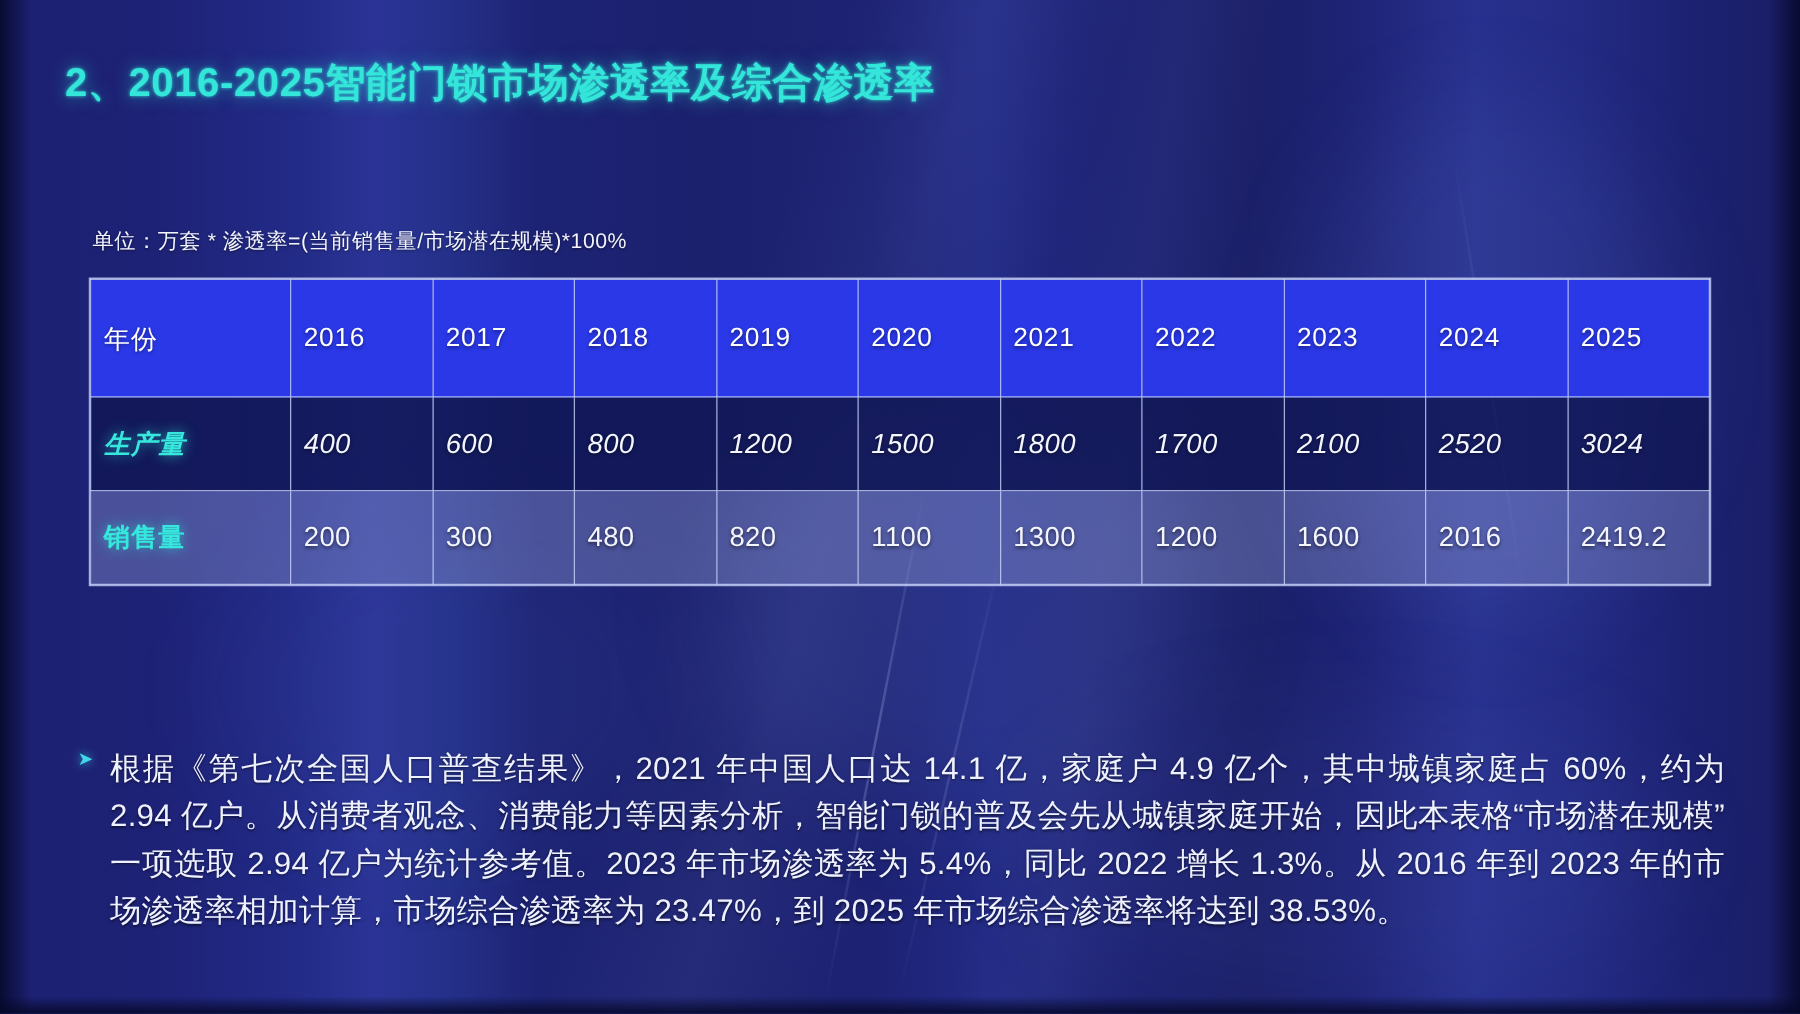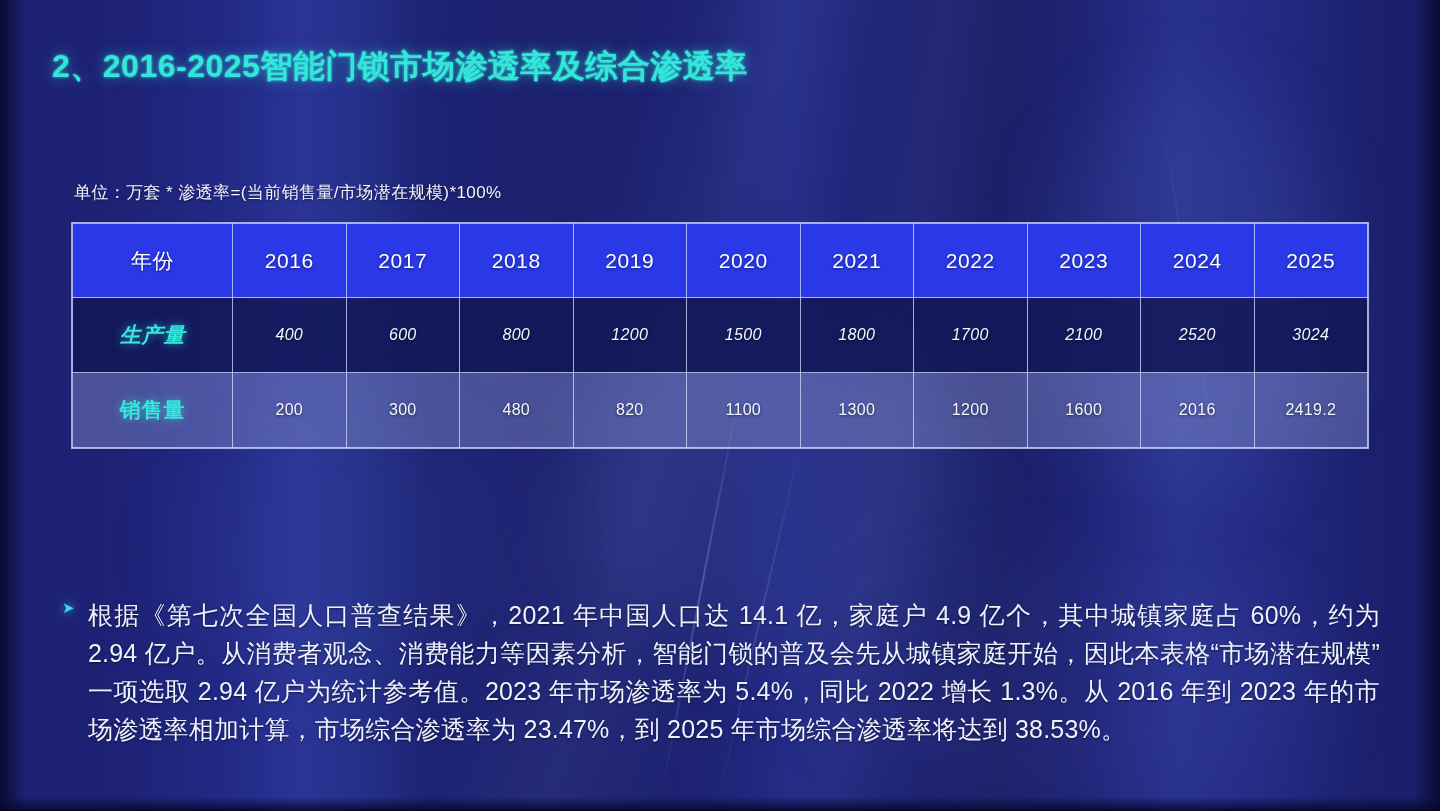--- a/index.html
+++ b/index.html
@@ -115,23 +115,23 @@
     width: 1296px;
   }
   table.data {
     border-collapse: collapse;
     width: 100%;
     table-layout: fixed;
     box-shadow: 0 0 0 1px rgba(210,220,255,0.75);
   }
   table.data td, table.data th {
     border: 1px solid rgba(205,216,255,0.78);
-    text-align: center;
+    text-align: left;
     vertical-align: middle;
-    padding: 0;
+    padding: 10px;
     font-weight: normal;
   }
   col.label-col { width: 160px; }
 
   thead th {
     height: 73px;
     background: #2a38e8;
     color: #ffffff;
     font-size: 21px;
     font-weight: bold;
@@ -149,21 +149,21 @@
 
   tbody td.rowlabel {
     color: #35e7dd;
     font-size: 21px;
     font-weight: bold;
     letter-spacing: 0.8px;
     text-shadow: 0 0 10px rgba(46,230,215,0.6);
   }
   tbody td.cell {
     color: #f4f6ff;
-    font-size: 16px;
+    font-size: 22px;
     letter-spacing: 0.3px;
     text-shadow: 0 1px 3px rgba(0,0,0,0.55);
   }
 
   
   .note-block {
     position: absolute;
     left: 62px;
     top: 596px;
     width: 1318px;

